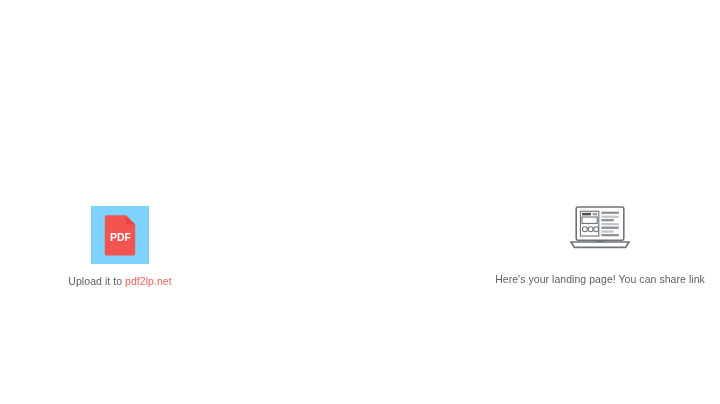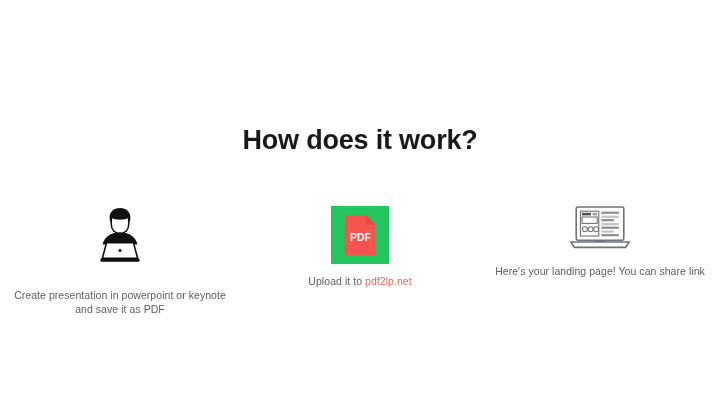--- a/index.html
+++ b/index.html
@@ -73,74 +73,47 @@
   }
   .step-caption .link {
     color: #f4625c;
     text-decoration: none;
   }
 
   
   .step-1 .step-caption { margin-top: 18px; }
   .step-2 .step-caption { margin-top: 4px; }
   .step-3 .step-figure  { height: 56px; }
-  .step-3 .step-caption { margin-top: 8px; width: 220px; }
+  .step-3 .step-caption { margin-top: 16px; width: 220px; }
 
   
   .icon-person-laptop { display: block; }
 
   
   .pdf-tile {
     width: 58px;
     height: 58px;
-    background: #22c55e;
+    background: #7dd3fc;
     display: flex;
     align-items: center;
     justify-content: center;
   }
   .icon-pdf-file { display: block; }
 
   
   .icon-landing-laptop { display: block; }
 </style>
 </head>
 <body>
 
 <div class="page">
 
-  <div class="section-title">How does it work?</div>
 
   <div class="steps">
 
-    <div class="step step-1">
-      <div class="step-figure">
-        <svg class="icon-person-laptop" width="62" height="62" viewBox="0 0 62 62">
-
-          <path d="M31 4 C24.4 4 20.6 8.1 20.6 13.6 C20.6 15.6 21.0 17.2 21.6 18.4
-                   L23.6 14.6 C25.6 15.6 28.0 16.1 31 16.1 C34.0 16.1 36.4 15.6 38.4 14.6
-                   L40.4 18.4 C41.0 17.2 41.4 15.6 41.4 13.6 C41.4 8.1 37.6 4 31 4 Z" fill="#111111"></path>
-
-          <path d="M22.3 13.2 C22.3 13.2 25.5 15.0 31 15.0 C36.5 15.0 39.7 13.2 39.7 13.2
-                   L39.7 20.4 C39.7 25.6 36.0 29.6 31 29.6 C26.0 29.6 22.3 25.6 22.3 20.4 Z" fill="#ffffff" stroke="#111111" stroke-width="1.5"></path>
-
-          <path d="M31 28.6 C21.4 28.6 15.2 33.2 13.6 40.6 L48.4 40.6
-                   C46.8 33.2 40.6 28.6 31 28.6 Z" fill="#111111"></path>
-
-          <path d="M17.5 38.8 L44.5 38.8 L48.6 54.2 L13.4 54.2 Z" fill="#ffffff" stroke="#111111" stroke-width="1.6"></path>
-
-          <circle cx="31" cy="46.6" r="1.5" fill="#111111"></circle>
-
-          <rect x="11.4" y="54.6" width="39.2" height="3.1" rx="1.2" fill="#111111"></rect>
-        </svg>
-      </div>
-      <div class="step-caption">
-        <span>Create presentation in powerpoint or keynote</span><br>
-        <span>and save it as PDF</span>
-      </div>
-    </div>
 
     <div class="step step-2">
       <div class="step-figure">
         <div class="pdf-tile">
           <svg class="icon-pdf-file" width="33" height="42" viewBox="0 0 33 42">
 
             <path d="M2.4 1.2 h19.4 l9.4 9.4 v29.4 a1.6 1.6 0 0 1 -1.6 1.6 h-27.2
                      a1.6 1.6 0 0 1 -1.6 -1.6 v-37.2 a1.6 1.6 0 0 1 1.6 -1.6 z" fill="#f4544f"></path>
 
             <path d="M21.8 1.2 l9.4 9.4 h-9.4 z" fill="#e8453f"></path>

